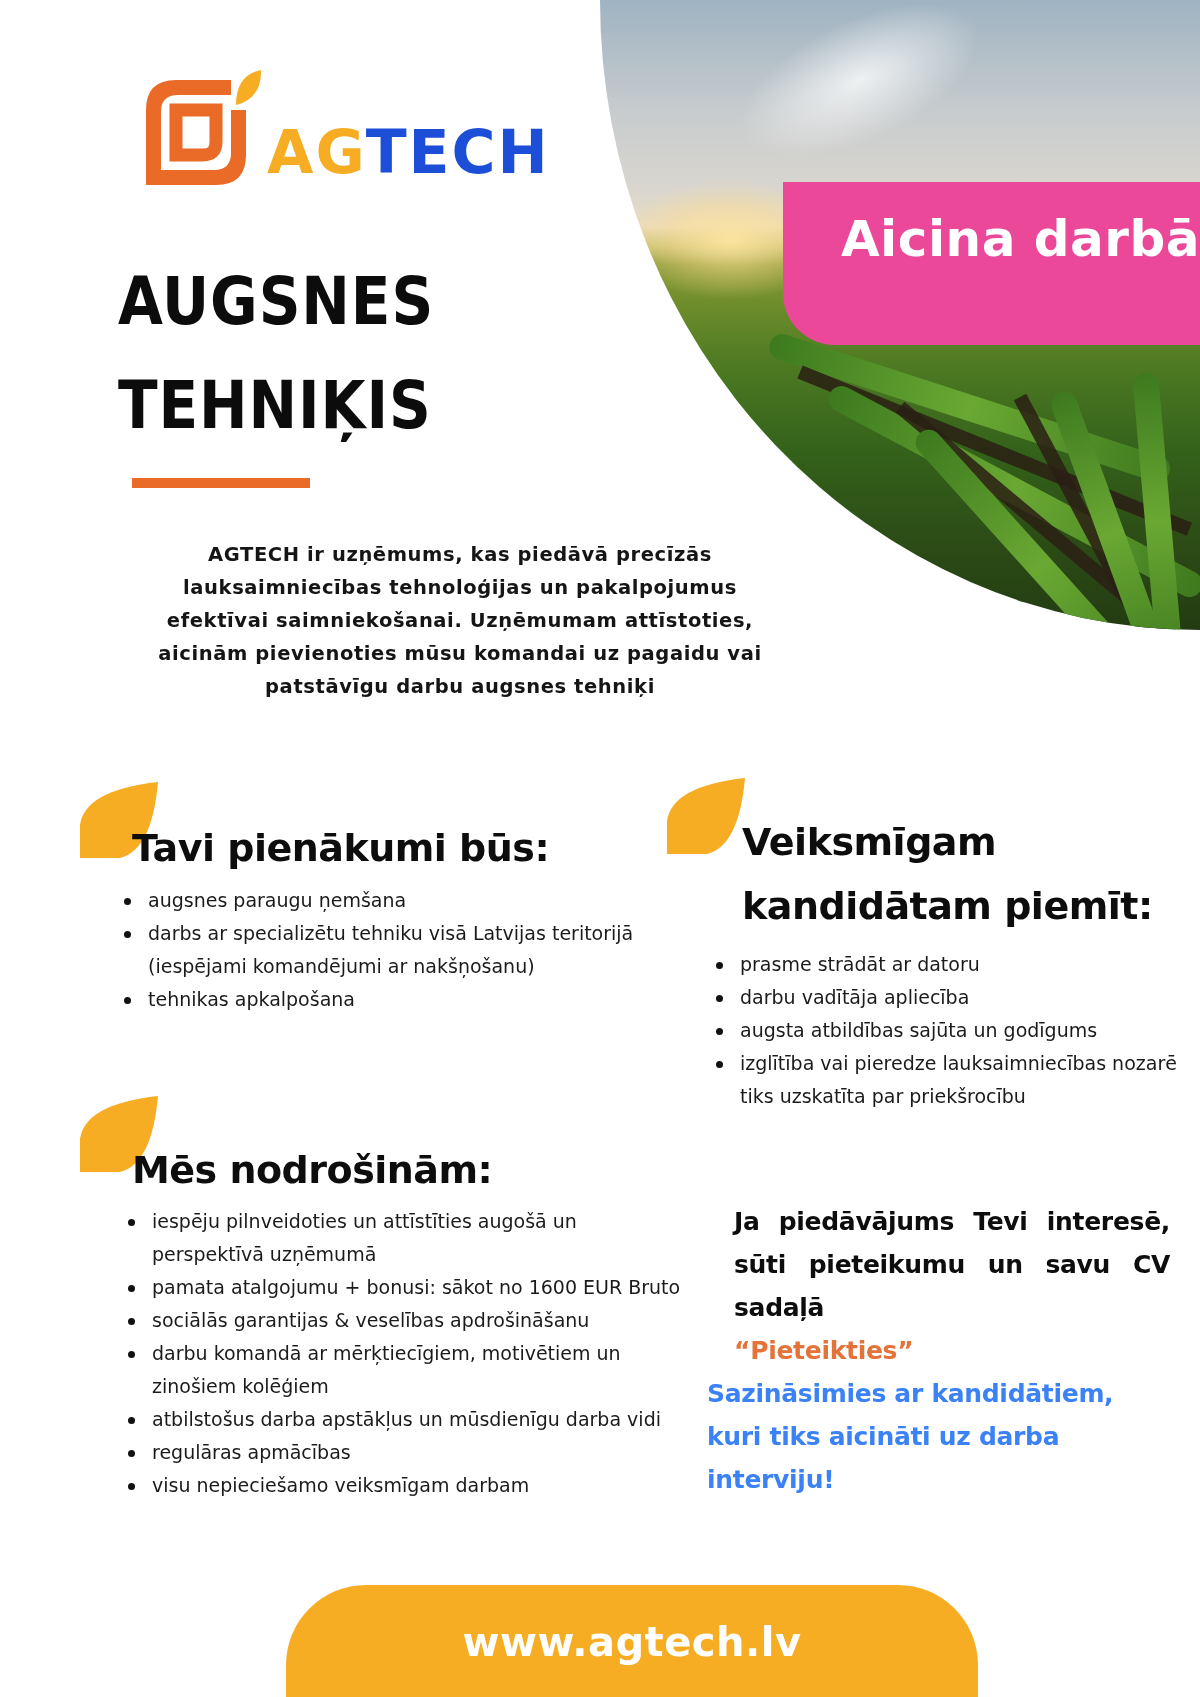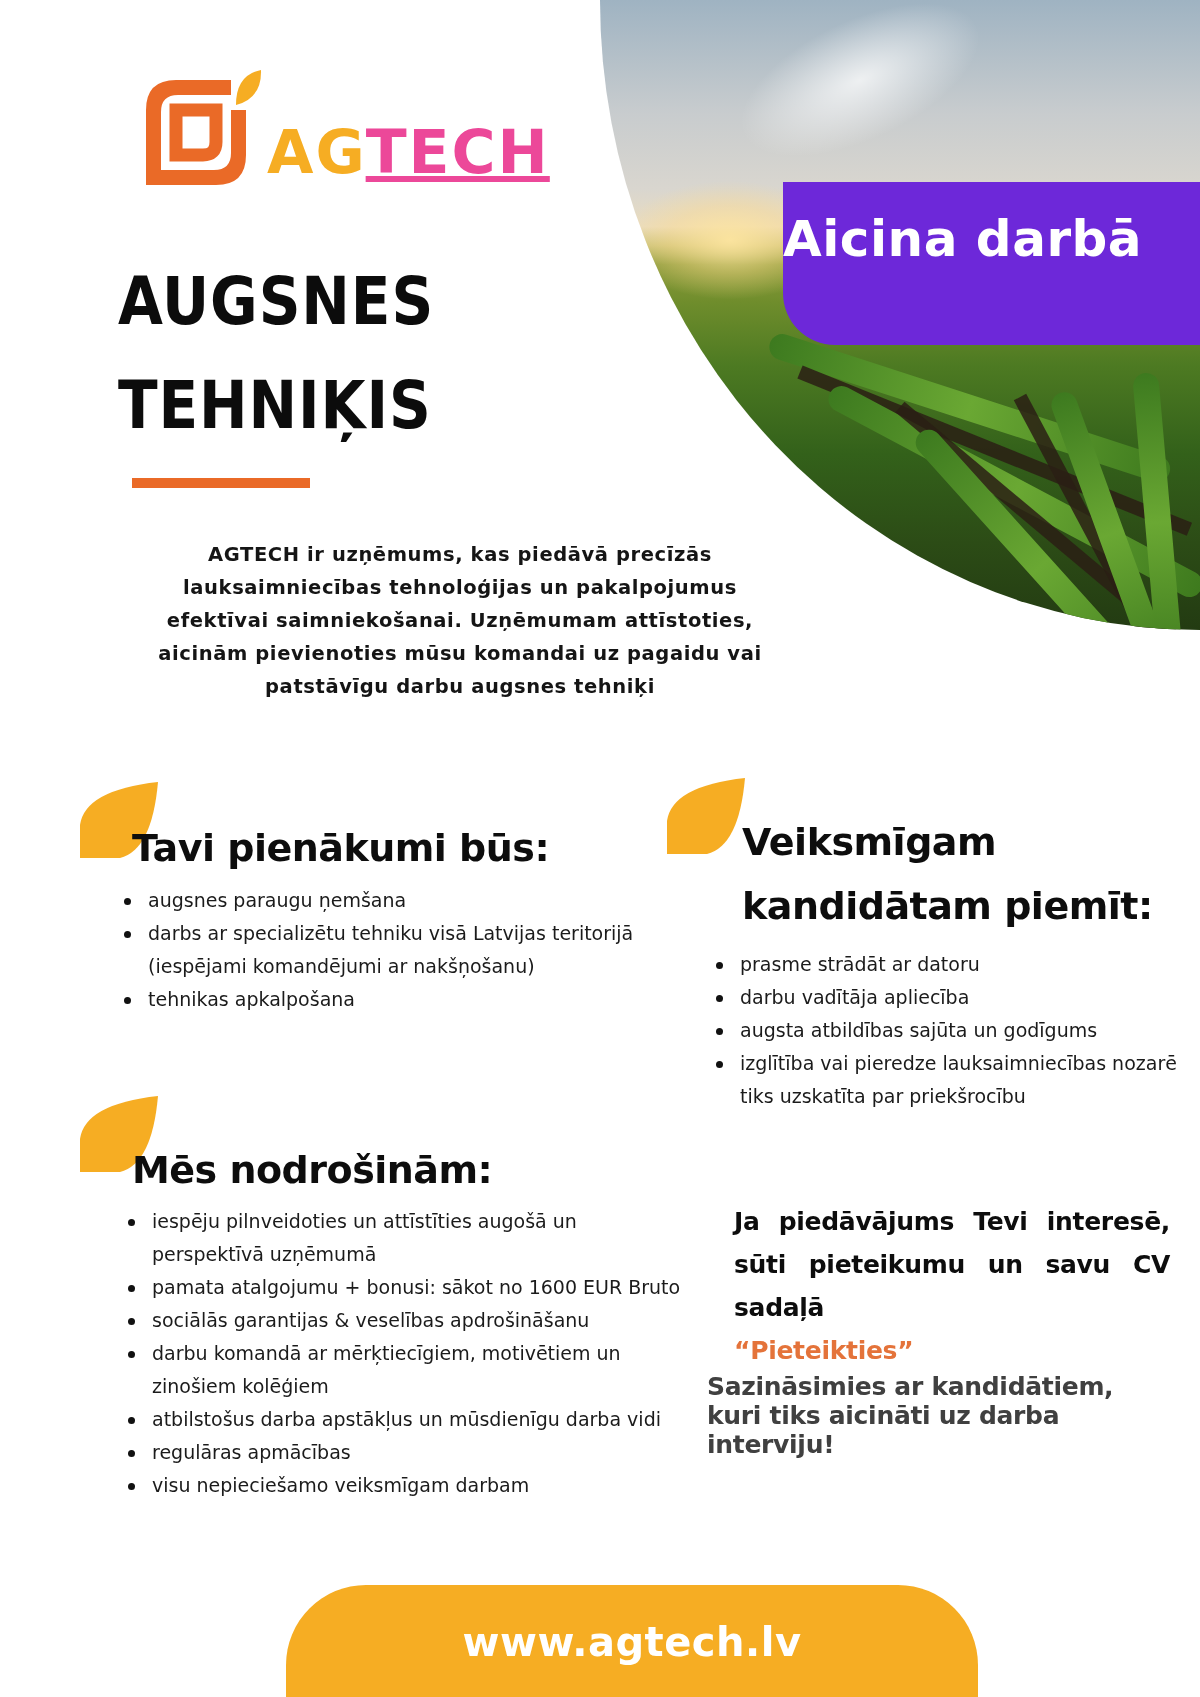--- a/index.html
+++ b/index.html
@@ -27,36 +27,36 @@
     position: absolute; height: 26px; border-radius: 14px;
     background: linear-gradient(90deg, #3d7a1f, #6aa833 50%, #3e7a1e);
     transform-origin: left center;
   }
   .hero .soil {
     position: absolute; height: 14px; background: #2a1e14; transform-origin: left center; opacity: 0.85;
   }
 
   .banner {
     position: absolute; left: 783px; top: 182px; width: 417px; height: 163px;
-    background: #6d28d9; border-bottom-left-radius: 52px; border-top-left-radius: 0;
-    display: flex; align-items: center; justify-content: flex-start; padding-top: 0;
+    background: #ec4899; border-bottom-left-radius: 52px; border-top-left-radius: 0;
+    display: flex; align-items: center; justify-content: flex-end; padding-top: 0;
   }
   .banner span {
     color: #fff; font-family: "DejaVu Sans", sans-serif; font-weight: bold; font-size: 50px;
     letter-spacing: 0.5px; margin-top: -50px;
   }
 
   
   .logo { position: absolute; left: 136px; top: 70px; width: 420px; height: 125px; }
   .logo-word {
     position: absolute; left: 131px; top: 42px; font-family: "DejaVu Sans", sans-serif;
     font-weight: bold; font-size: 60px; letter-spacing: 2px; line-height: 80px;
   }
   .logo-word .ag { color: #f6ad23; }
-  .logo-word .tech { color: #ec4899; text-decoration: underline; }
+  .logo-word .tech { color: #1d4ed8; }
 
   
   .title {
     position: absolute; left: 118px; top: 250px; font-family: "DejaVu Sans", sans-serif;
     font-weight: bold; font-size: 66px; line-height: 104px; color: #0c0c0c; letter-spacing: 1px;
     transform: scaleX(0.88); transform-origin: left top;
   }
   .title-rule { position: absolute; left: 132px; top: 478px; width: 178px; height: 10px; background: #ea6a27; }
 
   .intro {
@@ -80,22 +80,22 @@
   }
 
   .cta {
     position: absolute; left: 734px; top: 1200px; width: 436px;
     font-family: "DejaVu Sans", sans-serif; font-weight: bold; font-size: 25px; line-height: 43px;
     color: #0d0d0d; text-align: justify; letter-spacing: -0.3px;
   }
   .cta .hl { color: #e4733a; display: block; text-align: left; }
   .contact {
     position: absolute; left: 707px; top: 1372px; width: 460px;
-    font-family: "DejaVu Sans", sans-serif; font-weight: bold; font-size: 25px; line-height: 29px;
-    color: #404040; letter-spacing: -0.3px;
+    font-family: "DejaVu Sans", sans-serif; font-weight: bold; font-size: 25px; line-height: 43px;
+    color: #3b82f6; letter-spacing: -0.3px;
   }
 
   .footer {
     position: absolute; left: 286px; top: 1585px; width: 692px; height: 140px;
     background: #f6ad23; border-radius: 80px 80px 0 0;
     display: flex; justify-content: center; align-items: flex-start; padding-top: 34px;
   }
   .footer a {
     color: #fff; text-decoration: none; font-family: "DejaVu Sans", sans-serif; font-weight: bold;
     font-size: 40px; letter-spacing: 0.5px;

